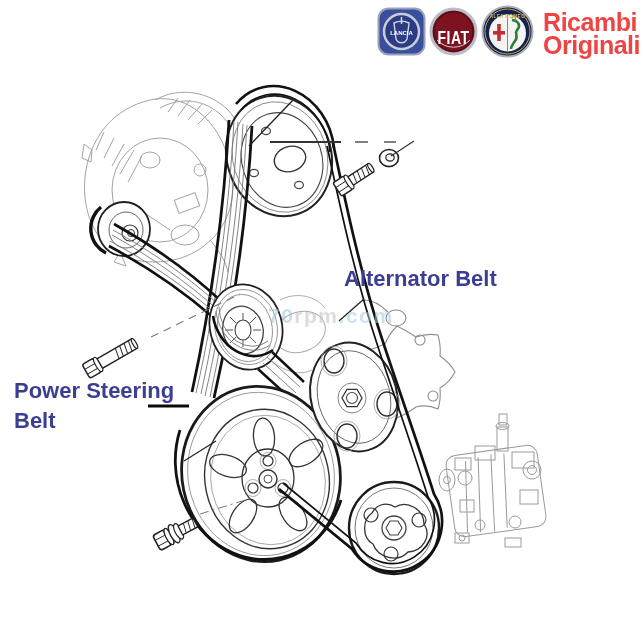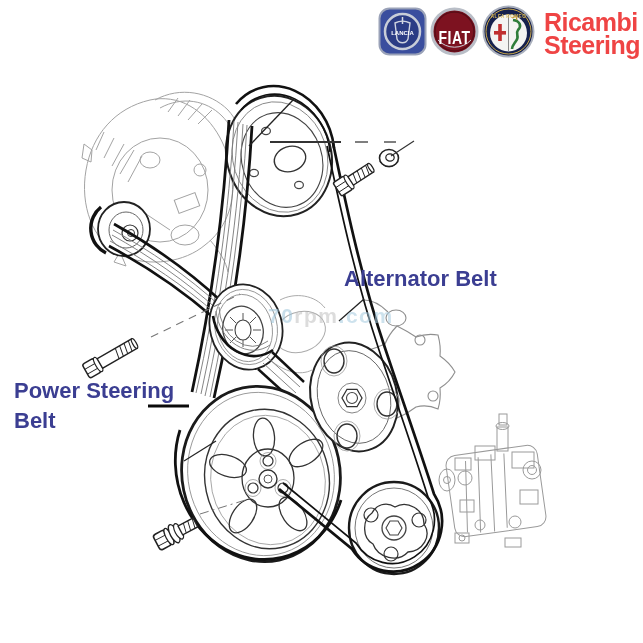--- a/index.html
+++ b/index.html
@@ -267,17 +267,17 @@
       <path d="M26.5,9.5 L26.5,46.5" stroke="#888888" stroke-width="1"></path>
       <rect x="12" y="26" width="12" height="3.6" fill="#c03030"></rect>
       <rect x="16.2" y="19" width="3.6" height="17" fill="#c03030"></rect>
       <path d="M31,15 C38,16 40,21 36,25 C33,29 38,31 34,36 C32,39 30,41 30,44" fill="none" stroke="#2e7d3a" stroke-width="2.6"></path>
       <path d="M30,13 L34,11 L35,15" fill="none" stroke="#b98c2f" stroke-width="1.2"></path>
       <text x="26.5" y="13" text-anchor="middle" font-size="4.6" font-weight="bold" fill="#d8b95c" letter-spacing="0.5" font-family="Liberation Sans, DejaVu Sans, sans-serif">ALFA ROMEO</text>
     </svg>
 
     <div class="brand-text">
       <div>Ricambi</div>
-      <div>Steering</div>
+      <div>Originali</div>
     </div>
   </div>
 
 </div>
 
 </body></html>

